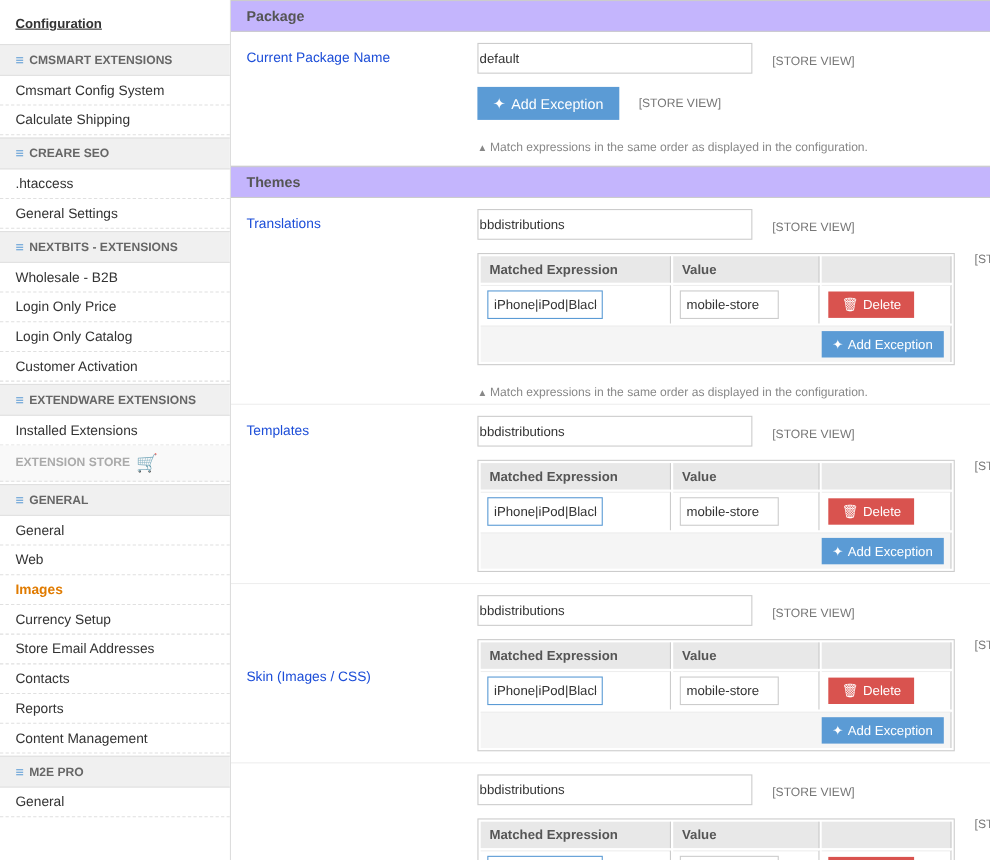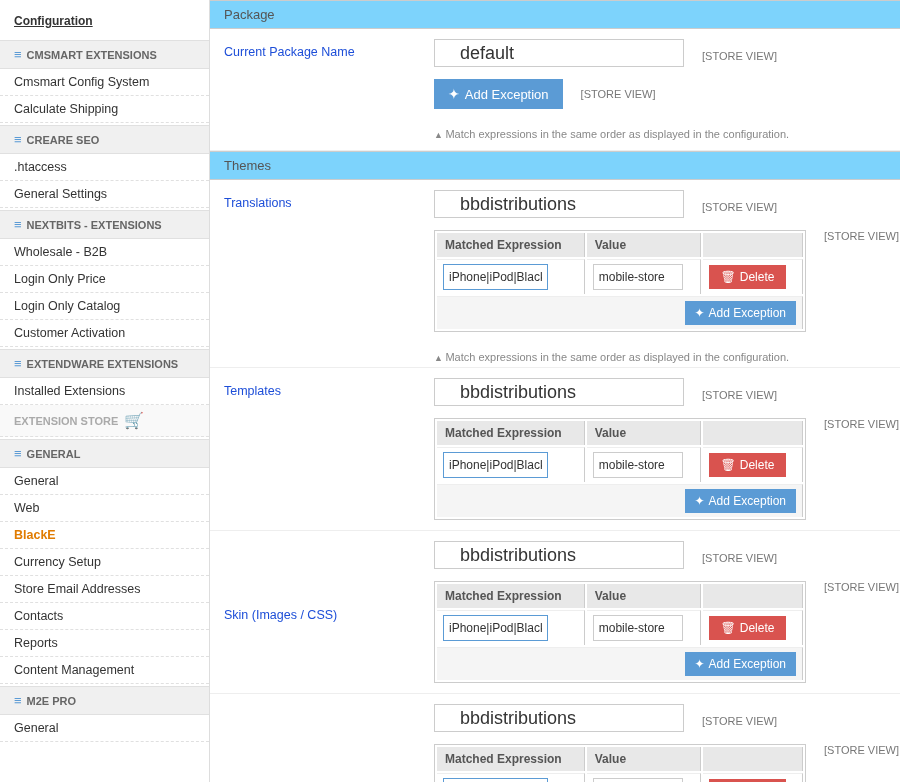--- a/index.html
+++ b/index.html
@@ -47,24 +47,24 @@
 
     
     .main-content {
       flex: 1;
       overflow-y: auto;
       background: #fff;
     }
 
     
     .section-header {
-      background: #7dd3fc;
+      background: #c4b5fd;
       padding: 6px 14px;
       font-size: 13px;
-      font-weight: normal;
+      font-weight: bold;
       color: #555;
       border-bottom: 1px solid #ccc;
       border-top: 1px solid #ccc;
     }
     .config-label {
       width: 200px;
       min-width: 200px;
       color: #1d4ed8;
       font-size: 12.5px;
       padding-top: 6px;
@@ -74,22 +74,22 @@
       font-size: 11px;
       margin-left: 10px;
       white-space: nowrap;
       padding-top: 6px;
     }
 
     .text-input {
       width: 250px;
       height: 28px;
       border: 1px solid #ccc;
-      padding: 4px 25px;
-      font-size: 18px;
+      padding: 4px 1px;
+      font-size: 12px;
       color: #333;
       background: #fff;
     }
 
     .btn-add-exception {
       background: #5b9bd5;
       color: #fff;
       border: none;
       padding: 7px 14px;
       font-size: 13px;
@@ -114,21 +114,21 @@
 
     .note-text {
       font-size: 11px;
       color: #888;
       margin-top: 19px;
     }
     .note-text::before { content: '▲ '; font-size: 9px; }
 
     
     .exception-table {
-      width: 372px;
+      width: 434px;
       border: 1px solid #ccc;
       margin-top: 6px;
     }
     .exception-table thead tr {
       background: #e8e8e8;
     }
     .exception-table th {
       padding: 5px 8px;
       font-size: 12px;
       font-weight: bold;
@@ -212,21 +212,21 @@
     <span style="color:#aaa;font-size:11px;font-weight:bold;">EXTENSION STORE</span>
     <span style="color:#e07b00;font-size:16px;">🛒</span>
   </div>
 
   <div class="sidebar-section-header">
     <span class="icon">≡</span>
     <span>GENERAL</span>
   </div>
   <div class="sidebar-item">General</div>
   <div class="sidebar-item">Web</div>
-  <div class="sidebar-item active">BlackE</div>
+  <div class="sidebar-item active">Images</div>
   <div class="sidebar-item">Currency Setup</div>
   <div class="sidebar-item">Store Email Addresses</div>
   <div class="sidebar-item">Contacts</div>
   <div class="sidebar-item">Reports</div>
   <div class="sidebar-item">Content Management</div>
 
   <div class="sidebar-section-header">
     <span class="icon">≡</span>
     <span>M2E PRO</span>
   </div>

